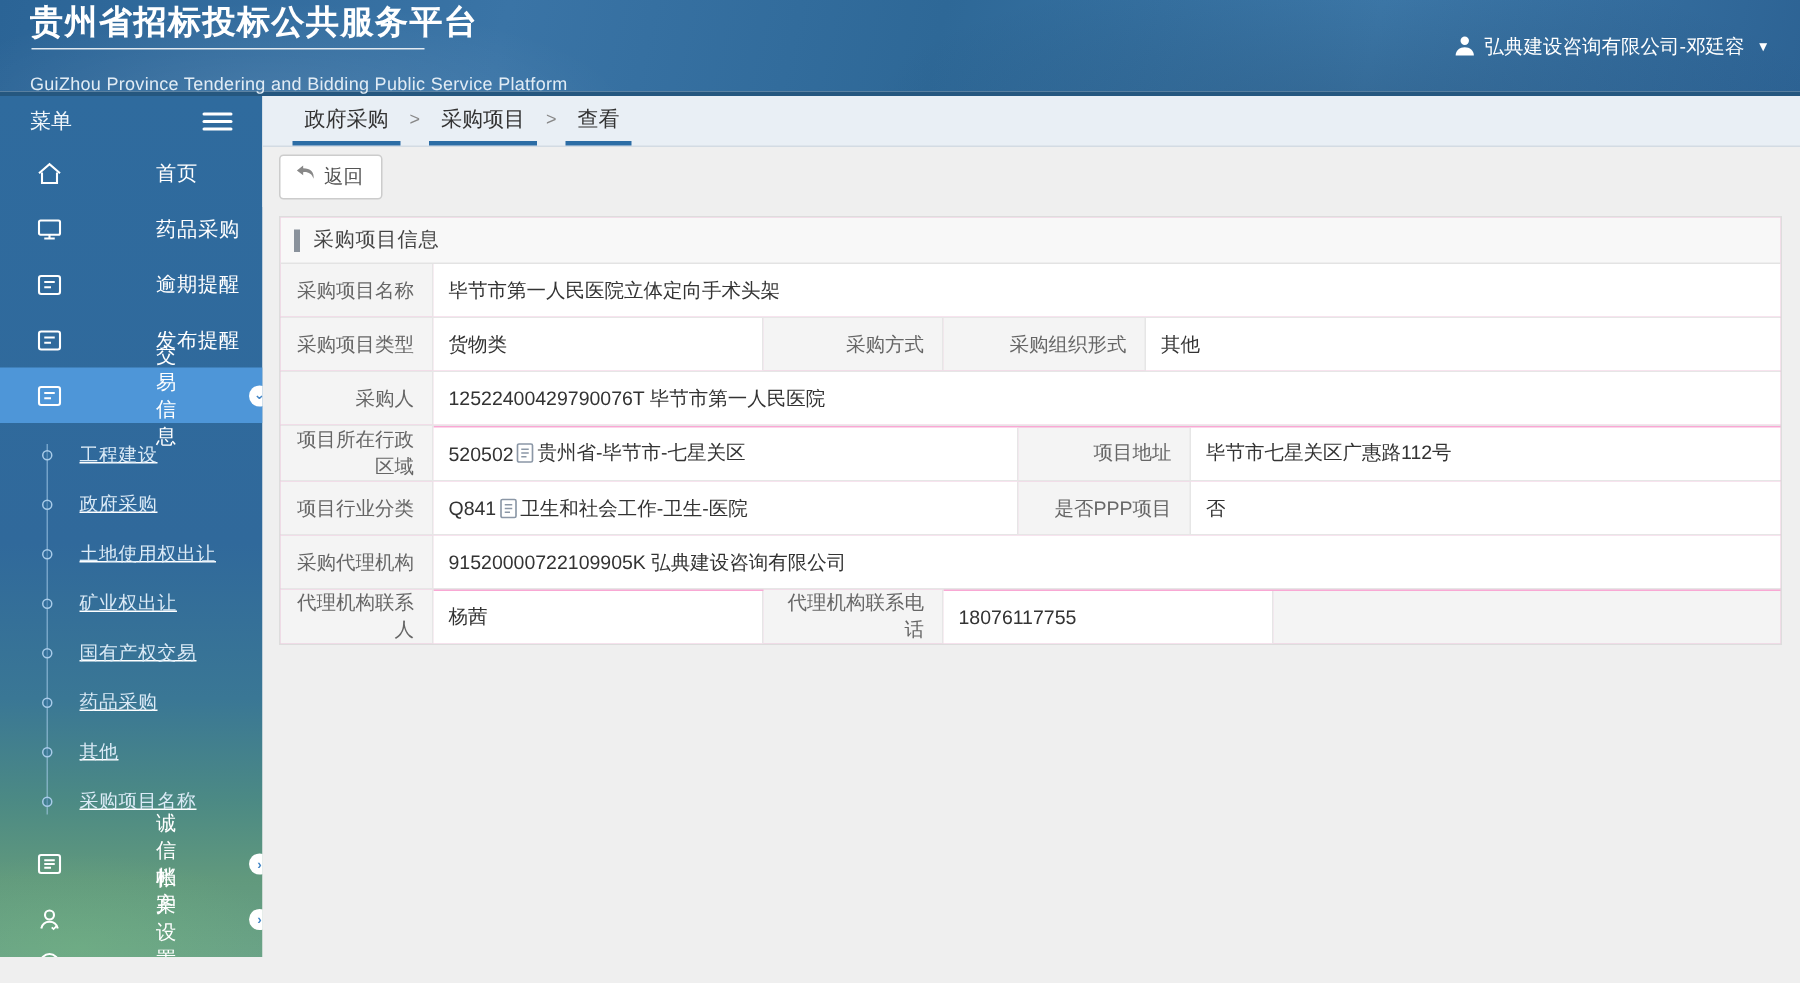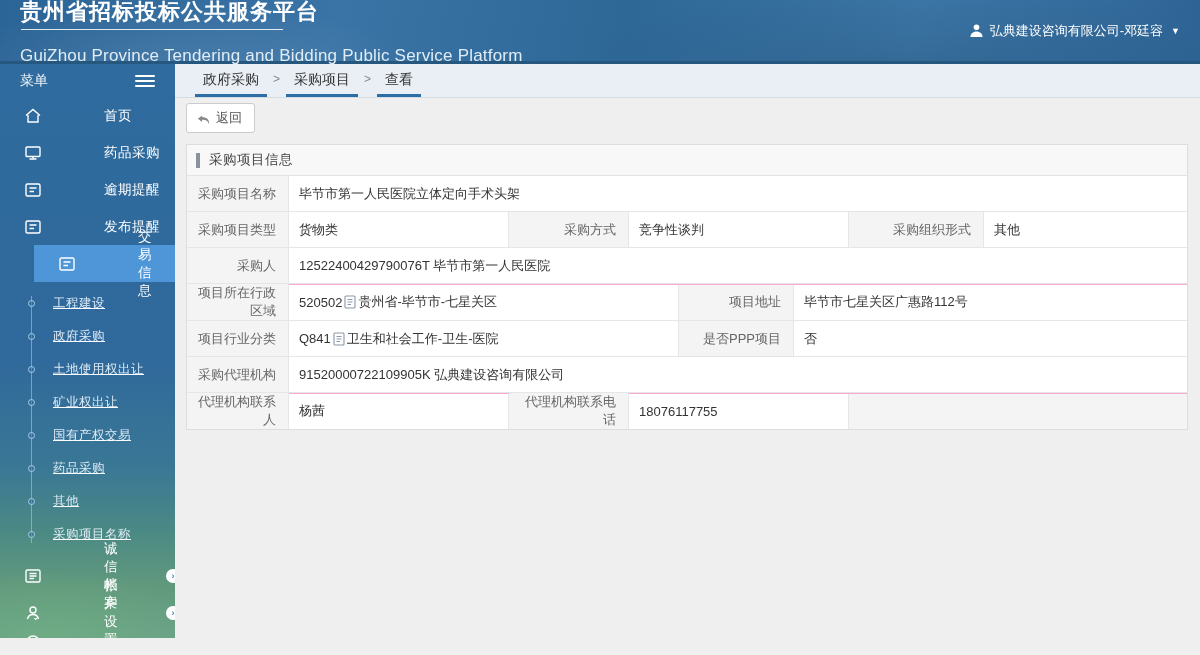--- a/index.html
+++ b/index.html
@@ -15,21 +15,21 @@
       radial-gradient(ellipse 400px 120px at 15% 120%, rgba(255,255,255,.10), transparent 60%),
       radial-gradient(ellipse 500px 160px at 75% 130%, rgba(20,50,80,.25), transparent 65%),
       linear-gradient(103deg,#2b6496 0%,#3a74a6 28%,#2e6897 52%,#3e7aab 76%,#2d6394 100%);
     border-bottom:3px solid #25577f;
     display:flex; align-items:center; justify-content:space-between;
     padding:0 20px; color:#fff; position:relative;
   }
   .brand { padding-top:2px; }
   .brand h1 { font-size:22px; font-weight:bold; letter-spacing:1px; line-height:28px; }
   .brand .rule { width:262px; height:1px; background:rgba(255,255,255,.85); margin:3px 0 3px 1px; }
-  .brand .sub { font-size:17px; color:#e1ecf5; letter-spacing:.2px;margin-top:16px; }
+  .brand .sub { font-size:12px; color:#e1ecf5; letter-spacing:.2px;margin-top:16px; }
   .userbox { display:flex; align-items:center; gap:6px; font-size:13px; color:#fff; cursor:pointer; }
   .userbox .caret { font-size:9px; margin-left:2px; }
 
   
   .cols { display:flex; height:574px; }
 
   
   .side {
     width:175px; flex:0 0 175px; color:#fff; font-size:13px; overflow:hidden;
     background:
@@ -37,42 +37,42 @@
       linear-gradient(180deg,#2f6b9e 0%,#30699b 52%,#3a7795 70%,#4c8a84 82%,#61997d 91%,#6aa287 100%);
   }
   .menu-head { height:33px; display:flex; align-items:center; justify-content:space-between;
     padding:0 20px 0 20px; font-size:14px; color:#f0f6fb; }
   .burger { width:20px; cursor:pointer; }
   .burger span { display:block; height:2px; background:#fff; margin:3px 0; border-radius:1px; }
 
   .m-item { height:37px; display:flex; align-items:center; padding:0 14px 0 24px; cursor:pointer; position:relative;gap:48px; }
   .m-item .ic { width:18px; height:18px; margin-right:14px; flex:0 0 18px; }
   .m-item .lb { flex:1; font-size:13.5px; letter-spacing:.5px; }
-  .m-item.active { background:#4e96d8;margin-left:34px; }
+  .m-item.active { background:#4e96d8; }
   .chev { width:14px; height:14px; border-radius:50%; background:#fff; color:#4486c6;
     display:flex; align-items:center; justify-content:center; font-size:9px; font-weight:bold; flex:0 0 14px; }
 
   .submenu { position:relative; padding:5px 0 6px 0; }
   .submenu:before { content:""; position:absolute; left:31px; top:14px; bottom:14px; width:1px; background:rgba(173,209,238,.55); }
   .s-item { height:33px; display:flex; align-items:center; padding-left:28px; position:relative; cursor:pointer;text-decoration:underline; }
   .s-item .dot { width:7px; height:7px; border:1px solid #a9cce9; border-radius:50%; background:rgba(47,107,158,.4);
     margin-right:18px; flex:0 0 7px; position:relative; z-index:1; }
   .s-item .lb { font-size:12.5px; color:#dcebf7; letter-spacing:.5px; }
   .partial-item { height:14px; display:flex; align-items:flex-start; padding:2px 14px 0 24px; overflow:hidden; }
 
   
   .main { flex:1; display:flex; flex-direction:column; background:#efefef; min-width:0; }
 
   .crumbbar { height:34px; background:#e9eff5; border-bottom:1px solid #d3dbe3; display:flex; align-items:flex-end; padding:0 0 0 20px; }
   .crumb { display:inline-block; padding:0 8px; line-height:30px; font-size:14px; color:#333;
     border-bottom:3px solid #2c6da5; cursor:pointer; }
   .crumb-sep { line-height:30px; font-size:12px; color:#888; padding:0 6px 3px 6px; }
 
   .toolbar { height:40px; display:flex; align-items:center; padding-left:11px; background:#efefef; }
-  .btn-back { display:inline-flex; align-items:flex-end; gap:5px; background:#fff; border:1px solid #ccc;
+  .btn-back { display:inline-flex; align-items:flex-start; gap:5px; background:#fff; border:1px solid #ccc;
     border-radius:3px; padding:5px 12px 5px 9px; font-size:13px; color:#555; cursor:pointer; }
   .btn-back svg { width:15px; height:13px; }
 
   .content { flex:1; padding:6px 12px 12px 11px; }
   .panel { background:#f9a8d4; border:1px solid #ddd; }
   .panel-head { height:31px; display:flex; align-items:center; padding-left:9px; background:#f8f8f8; border-bottom:1px solid #e3e3e3; }
   .panel-head .bar { width:4px; height:15px; background:#8a929c; margin-right:9px; }
   .panel-head .t { font-size:13.5px; color:#444; letter-spacing:.5px; }
 
   .tbl { width:100%; font-size:13px; }
@@ -277,21 +277,20 @@
 
             <div class="trow">
               <div class="cell cl w-l">采购项目名称</div>
               <div class="cell cv fill">毕节市第一人民医院立体定向手术头架</div>
             </div>
 
             <div class="trow">
               <div class="cell cl w-l">采购项目类型</div>
               <div class="cell cv w-v1">货物类</div>
               <div class="cell cl w-l2">采购方式</div>
-              <div class="cell cv w-v2">竞争性谈判</div>
               <div class="cell cl w-l3">采购组织形式</div>
               <div class="cell cv fill">其他</div>
             </div>
 
             <div class="trow">
               <div class="cell cl w-l">采购人</div>
               <div class="cell cv fill">12522400429790076T 毕节市第一人民医院</div>
             </div>
 
             <div class="trow">

